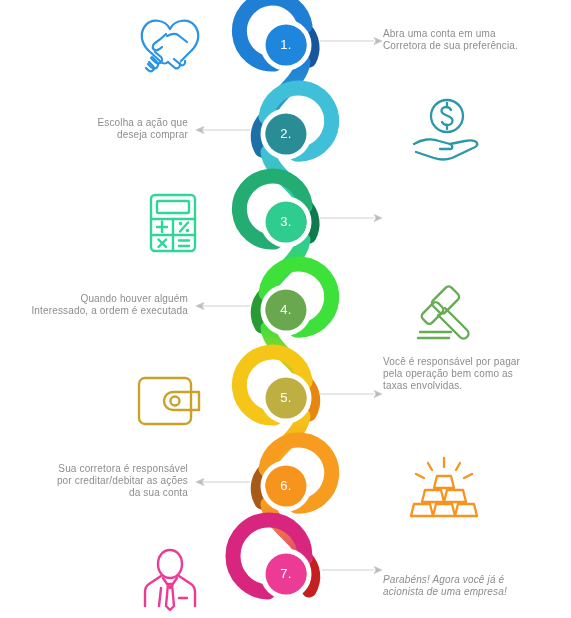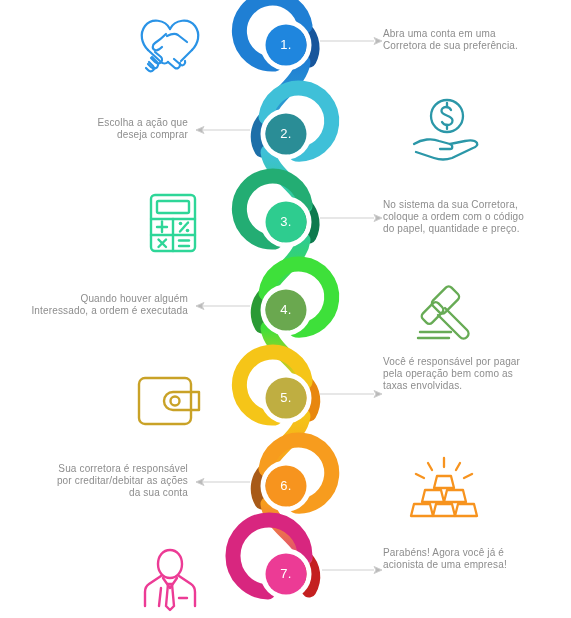--- a/index.html
+++ b/index.html
@@ -149,32 +149,29 @@
   <div class="num" style="left:266px;top:214px;width:40px;">3.</div>
   <div class="num" style="left:266px;top:302px;width:40px;">4.</div>
   <div class="num" style="left:266px;top:390px;width:40px;">5.</div>
   <div class="num" style="left:266px;top:478px;width:40px;">6.</div>
   <div class="num" style="left:266px;top:566px;width:40px;">7.</div>
 
   <div class="step-text right" style="top:28px;">Abra uma conta em uma
 Corretora de sua preferência.</div>
   <div class="step-text left" style="top:117px;">Escolha a ação que
 deseja comprar</div>
-  <div class="step-text right" style="top:199px;">No sistema da sua Corretora,
-coloque a ordem com o código
-do papel, quantidade e preço.</div>
   <div class="step-text left" style="top:293px;">Quando houver alguém
 Interessado, a ordem é executada</div>
   <div class="step-text right" style="top:356px;">Você é responsável por pagar
 pela operação bem como as
 taxas envolvidas.</div>
   <div class="step-text left" style="top:463px;">Sua corretora é responsável
 por creditar/debitar as ações
 da sua conta</div>
-  <div class="step-text right" style="top:547px;">Parabéns! Agora você já é
+  <div class="step-text right" style="top:574px;font-style:italic;">Parabéns! Agora você já é
 acionista de uma empresa!</div>
 
   <div class="icon-box" style="left:131px;top:12px;width:78px;height:64px;">
     <svg viewBox="0 0 78 64" width="78" height="64" fill="none" stroke="#2a93e6" stroke-width="2.2" stroke-linecap="round" stroke-linejoin="round">
       <path d="M39 17 C34 7 20 6 14 14 C8 22 11 32 17 38"></path>
       <path d="M39 17 C44 7 58 6 64 14 C70 22 67 32 61 38"></path>
       <path d="M35 22 C31 26 27 29 24 31 C21 33 21 37 24 38 C26 39 29 37 31 35"></path>
       <path d="M36 24 C40 22 44 21 47 23 L56 30"></path>
       <path d="M17 38 L30 50 C32 52 35 52 37 50"></path>
       <path d="M61 38 L50 49"></path>

